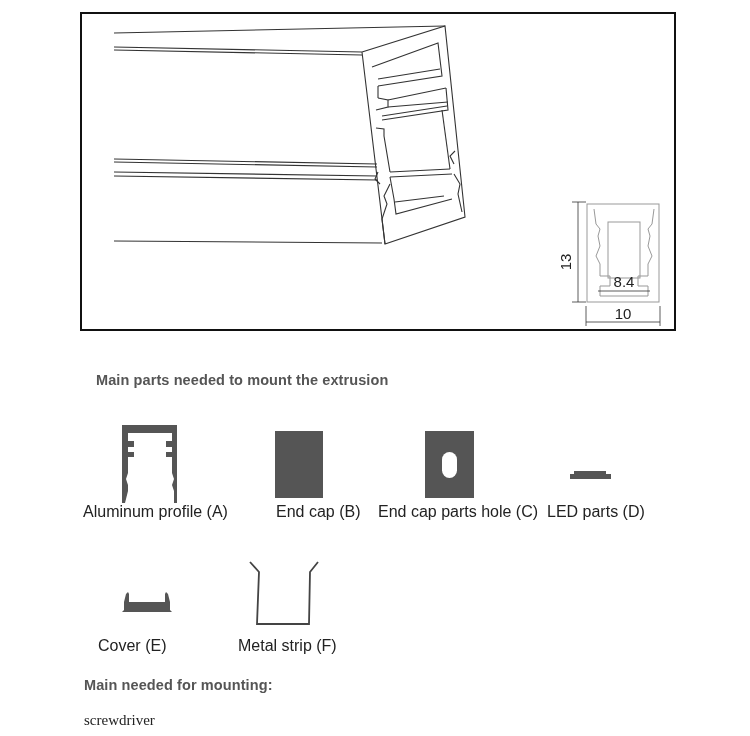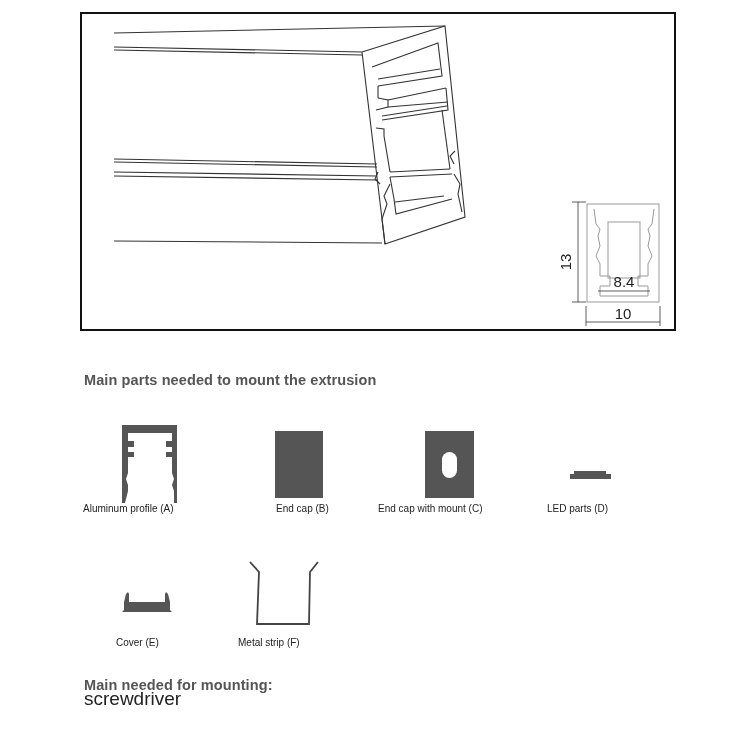--- a/index.html
+++ b/index.html
@@ -13,25 +13,25 @@
     }
     .drawing-frame svg { position: absolute; left: 0; top: 0; }
     .section-heading {
       position: absolute; left: 84px; font-weight: bold; font-size: 14.5px;
       color: #555; letter-spacing: 0.1px;
     }
     .part {
       position: absolute; text-align: center;
     }
     .part-label {
-      position: absolute; font-size: 10px; color: #222; white-space: nowrap;
+      position: absolute; font-size: 16px; color: #222; white-space: nowrap;
     }
     .part svg { position: absolute; }
     .tool-text {
-      position: absolute; left: 84px; top: 688px; font-size: 19px; color: #222;
+      position: absolute; left: 84px; top: 712px; font-size: 15px; color: #222; font-family: Liberation Serif, serif;
     }
     .dim-text { font-family: "Liberation Sans", sans-serif; font-size: 15px; fill: #222; }
   </style>
 </head>
 <body>
 
 <div class="drawing-frame">
   <svg width="596" height="319" viewBox="0 0 596 319">
     <g fill="none" stroke="#333" stroke-width="1.1">
 
@@ -83,57 +83,57 @@
       <line x1="504" y1="308" x2="578" y2="308"></line>
       <line x1="504" y1="292" x2="504" y2="312"></line>
       <line x1="578" y1="292" x2="578" y2="312"></line>
     </g>
     <text class="dim-text" x="489" y="248" transform="rotate(-90 489 248)" text-anchor="middle">13</text>
     <text class="dim-text" x="542" y="273" text-anchor="middle">8.4</text>
     <text class="dim-text" x="541" y="305" text-anchor="middle">10</text>
   </svg>
 </div>
 
-<div class="section-heading" style="top:372px;">Main parts needed to mount the extrusion</div>
+<div class="section-heading" style="top:372px;margin-left:12px;">Main parts needed to mount the extrusion</div>
 
 <div class="part">
   <svg style="left:122px; top:425px;" width="56" height="80" viewBox="0 0 56 80">
     <path fill="#555" d="M0,0 H55 V78 H52 V66 L50,60 L52,54 L50,48 V32 H44 V27 H50 V22 H44 V16 H50 V8 H6 V16 H12 V22 H6 V27 H12 V32 H6 V48 L4,54 L6,60 V66 L3,78 H0 Z"></path>
   </svg>
   <span class="part-label" style="left:83px; top:503px;">Aluminum profile (A)</span>
 </div>
 
 <div class="part">
   <svg style="left:275px; top:431px;" width="49" height="68" viewBox="0 0 49 68">
     <rect x="0" y="0" width="48" height="67" fill="#555"></rect>
   </svg>
   <span class="part-label" style="left:276px; top:503px;">End cap (B)</span>
 </div>
 
 <div class="part">
   <svg style="left:425px; top:431px;" width="50" height="68" viewBox="0 0 50 68">
     <rect x="0" y="0" width="49" height="67" fill="#555"></rect>
     <rect x="17" y="21" width="15" height="26" rx="7.5" fill="#fff"></rect>
   </svg>
-  <span class="part-label" style="left:378px; top:503px;">End cap with mount (C)</span>
+  <span class="part-label" style="left:378px; top:503px;">End cap parts hole (C)</span>
 </div>
 
 <div class="part">
   <svg style="left:570px; top:471px;" width="42" height="10" viewBox="0 0 42 10">
     <rect x="4" y="0" width="32" height="4" fill="#555"></rect>
     <rect x="0" y="3" width="41" height="5" fill="#555"></rect>
   </svg>
   <span class="part-label" style="left:547px; top:503px;">LED  parts (D)</span>
 </div>
 
 <div class="part">
   <svg style="left:121px; top:588px;" width="52" height="24" viewBox="0 0 52 24">
     <path fill="#555" d="M3,22 L1,24 H51 L49,22 V14 L47,6 L45,4 L44,6 V14 H8 V6 L7,4 L5,6 L3,14 Z"></path>
   </svg>
-  <span class="part-label" style="left:116px; top:637px;">Cover (E)</span>
+  <span class="part-label" style="left:98px; top:637px;">Cover (E)</span>
 </div>
 
 <div class="part">
   <svg style="left:247px; top:558px;" width="72" height="68" viewBox="0 0 72 68">
     <polyline points="3,4 12,14 10,66 62,66 63,14 71,4" fill="none" stroke="#444" stroke-width="1.8"></polyline>
   </svg>
   <span class="part-label" style="left:238px; top:637px;">Metal strip (F)</span>
 </div>
 
 <div class="section-heading" style="top:677px;">Main needed for mounting:</div>

